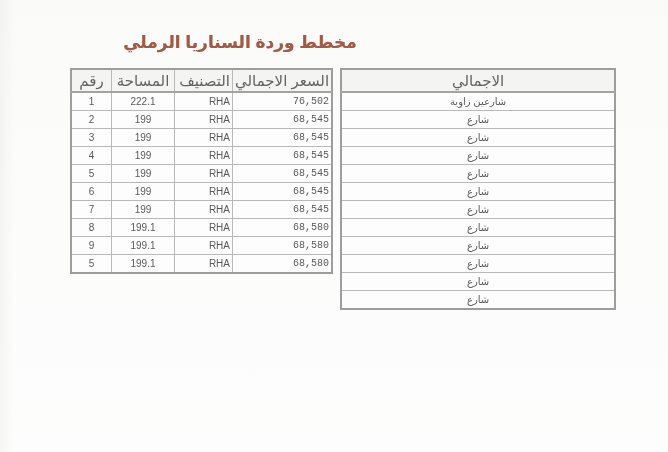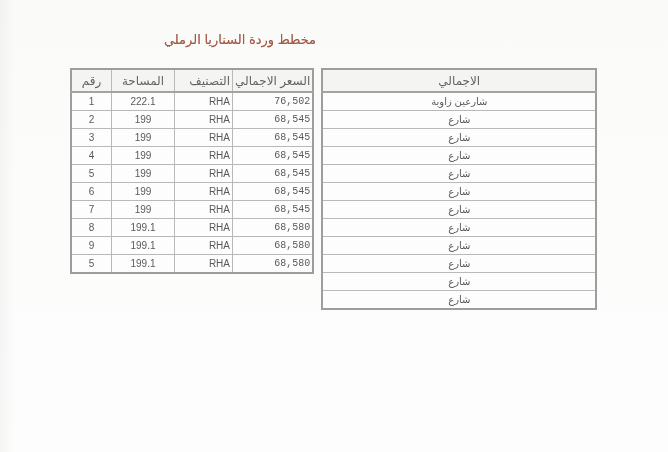--- a/index.html
+++ b/index.html
@@ -15,22 +15,22 @@
     position: relative;
     width: 668px;
     height: 452px;
     background: linear-gradient(180deg, #fafaf9 0%, #fcfcfb 40%, #fdfdfd 100%);
   }
   .doc-title {
     position: absolute;
     top: 32px;
     left: 240px;
     transform: translateX(-50%);
-    font-size: 13px;
-    font-weight: normal;
+    font-size: 17px;
+    font-weight: bold;
     color: #a25a45;
     white-space: nowrap;
     letter-spacing: 0.2px;
     text-shadow: 0 0 0.6px rgba(162,90,69,0.55);
     direction: rtl;
   }
   .tables-wrap {
     position: absolute;
     top: 68px;
     left: 70px;
@@ -41,21 +41,21 @@
     border-collapse: collapse;
     table-layout: fixed;
     background: #fdfdfd;
   }
   table.main-table { margin-right: 7px; }
   table, th, td { border: 1px solid #b9b9b9; }
   table { border: 2px solid #9d9d9d; }
   th {
     height: 21px;
     padding: 0 2px;
-    font-size: 12px;
+    font-size: 15px;
     font-weight: normal;
     color: #636363;
     text-align: center;
     vertical-align: middle;
     white-space: nowrap;
     overflow: hidden;
     background: #f4f4f3;
     border-bottom: 2px solid #a3a3a3;
     direction: rtl;
   }

